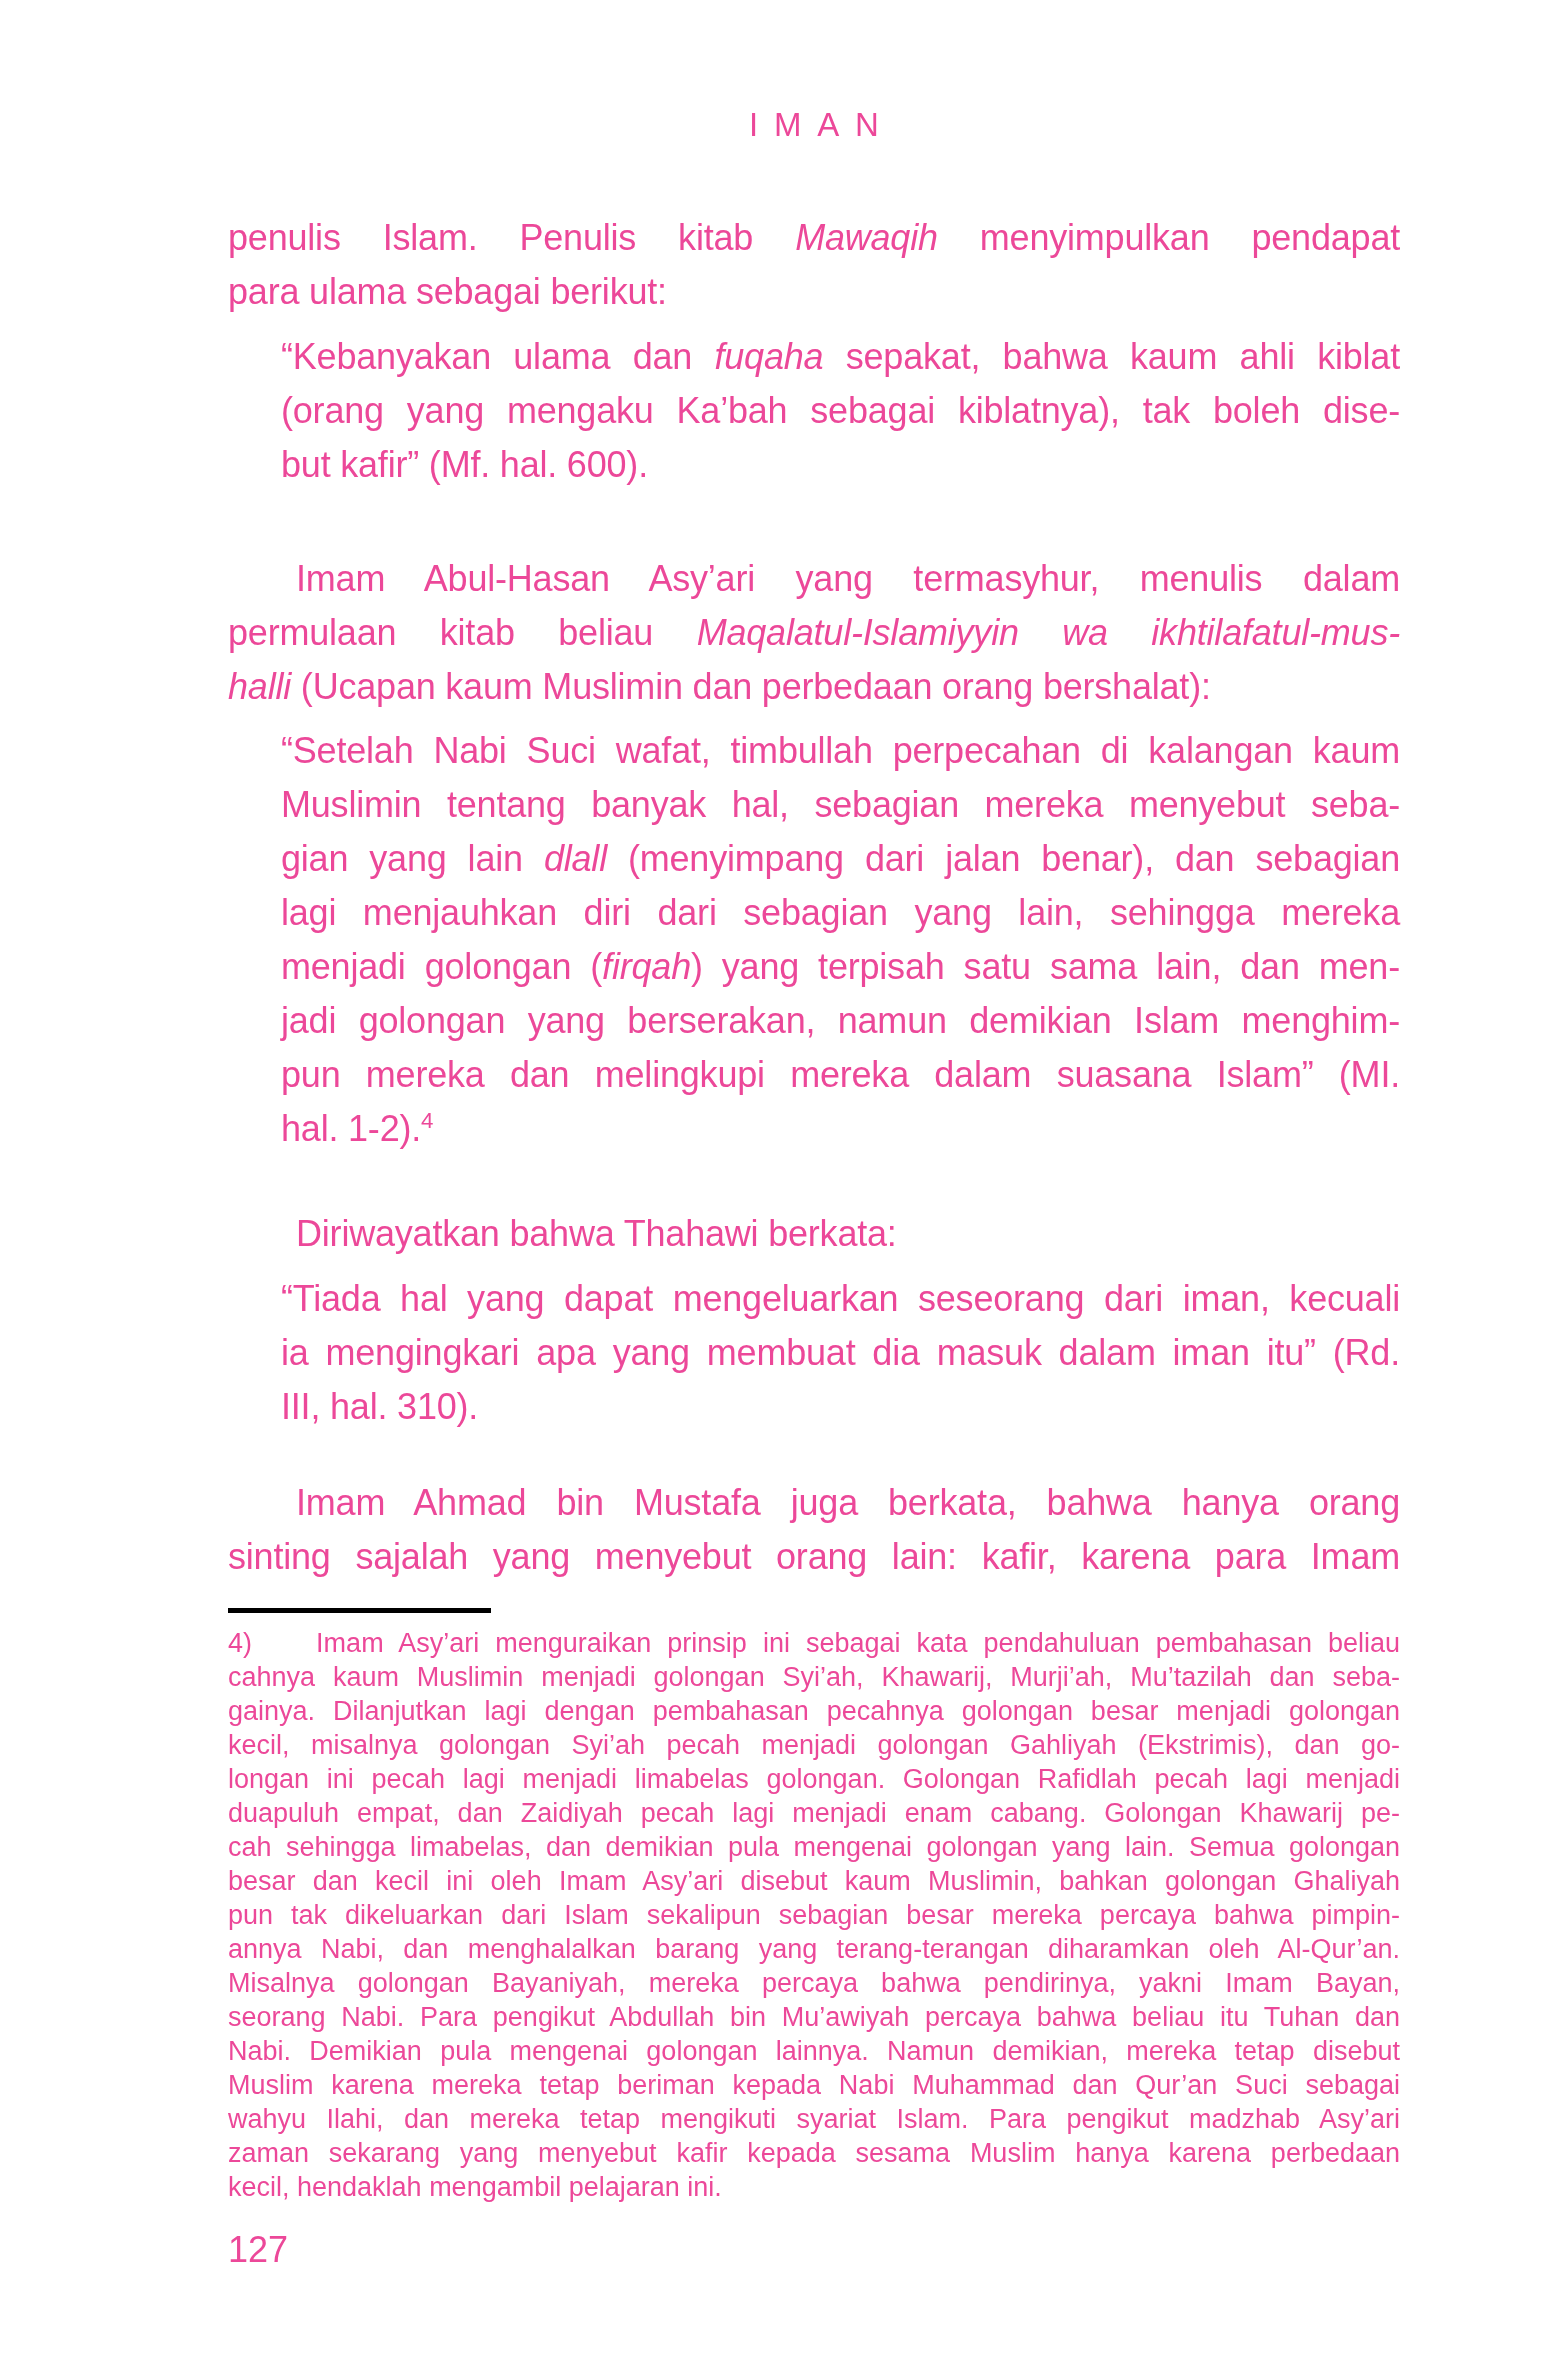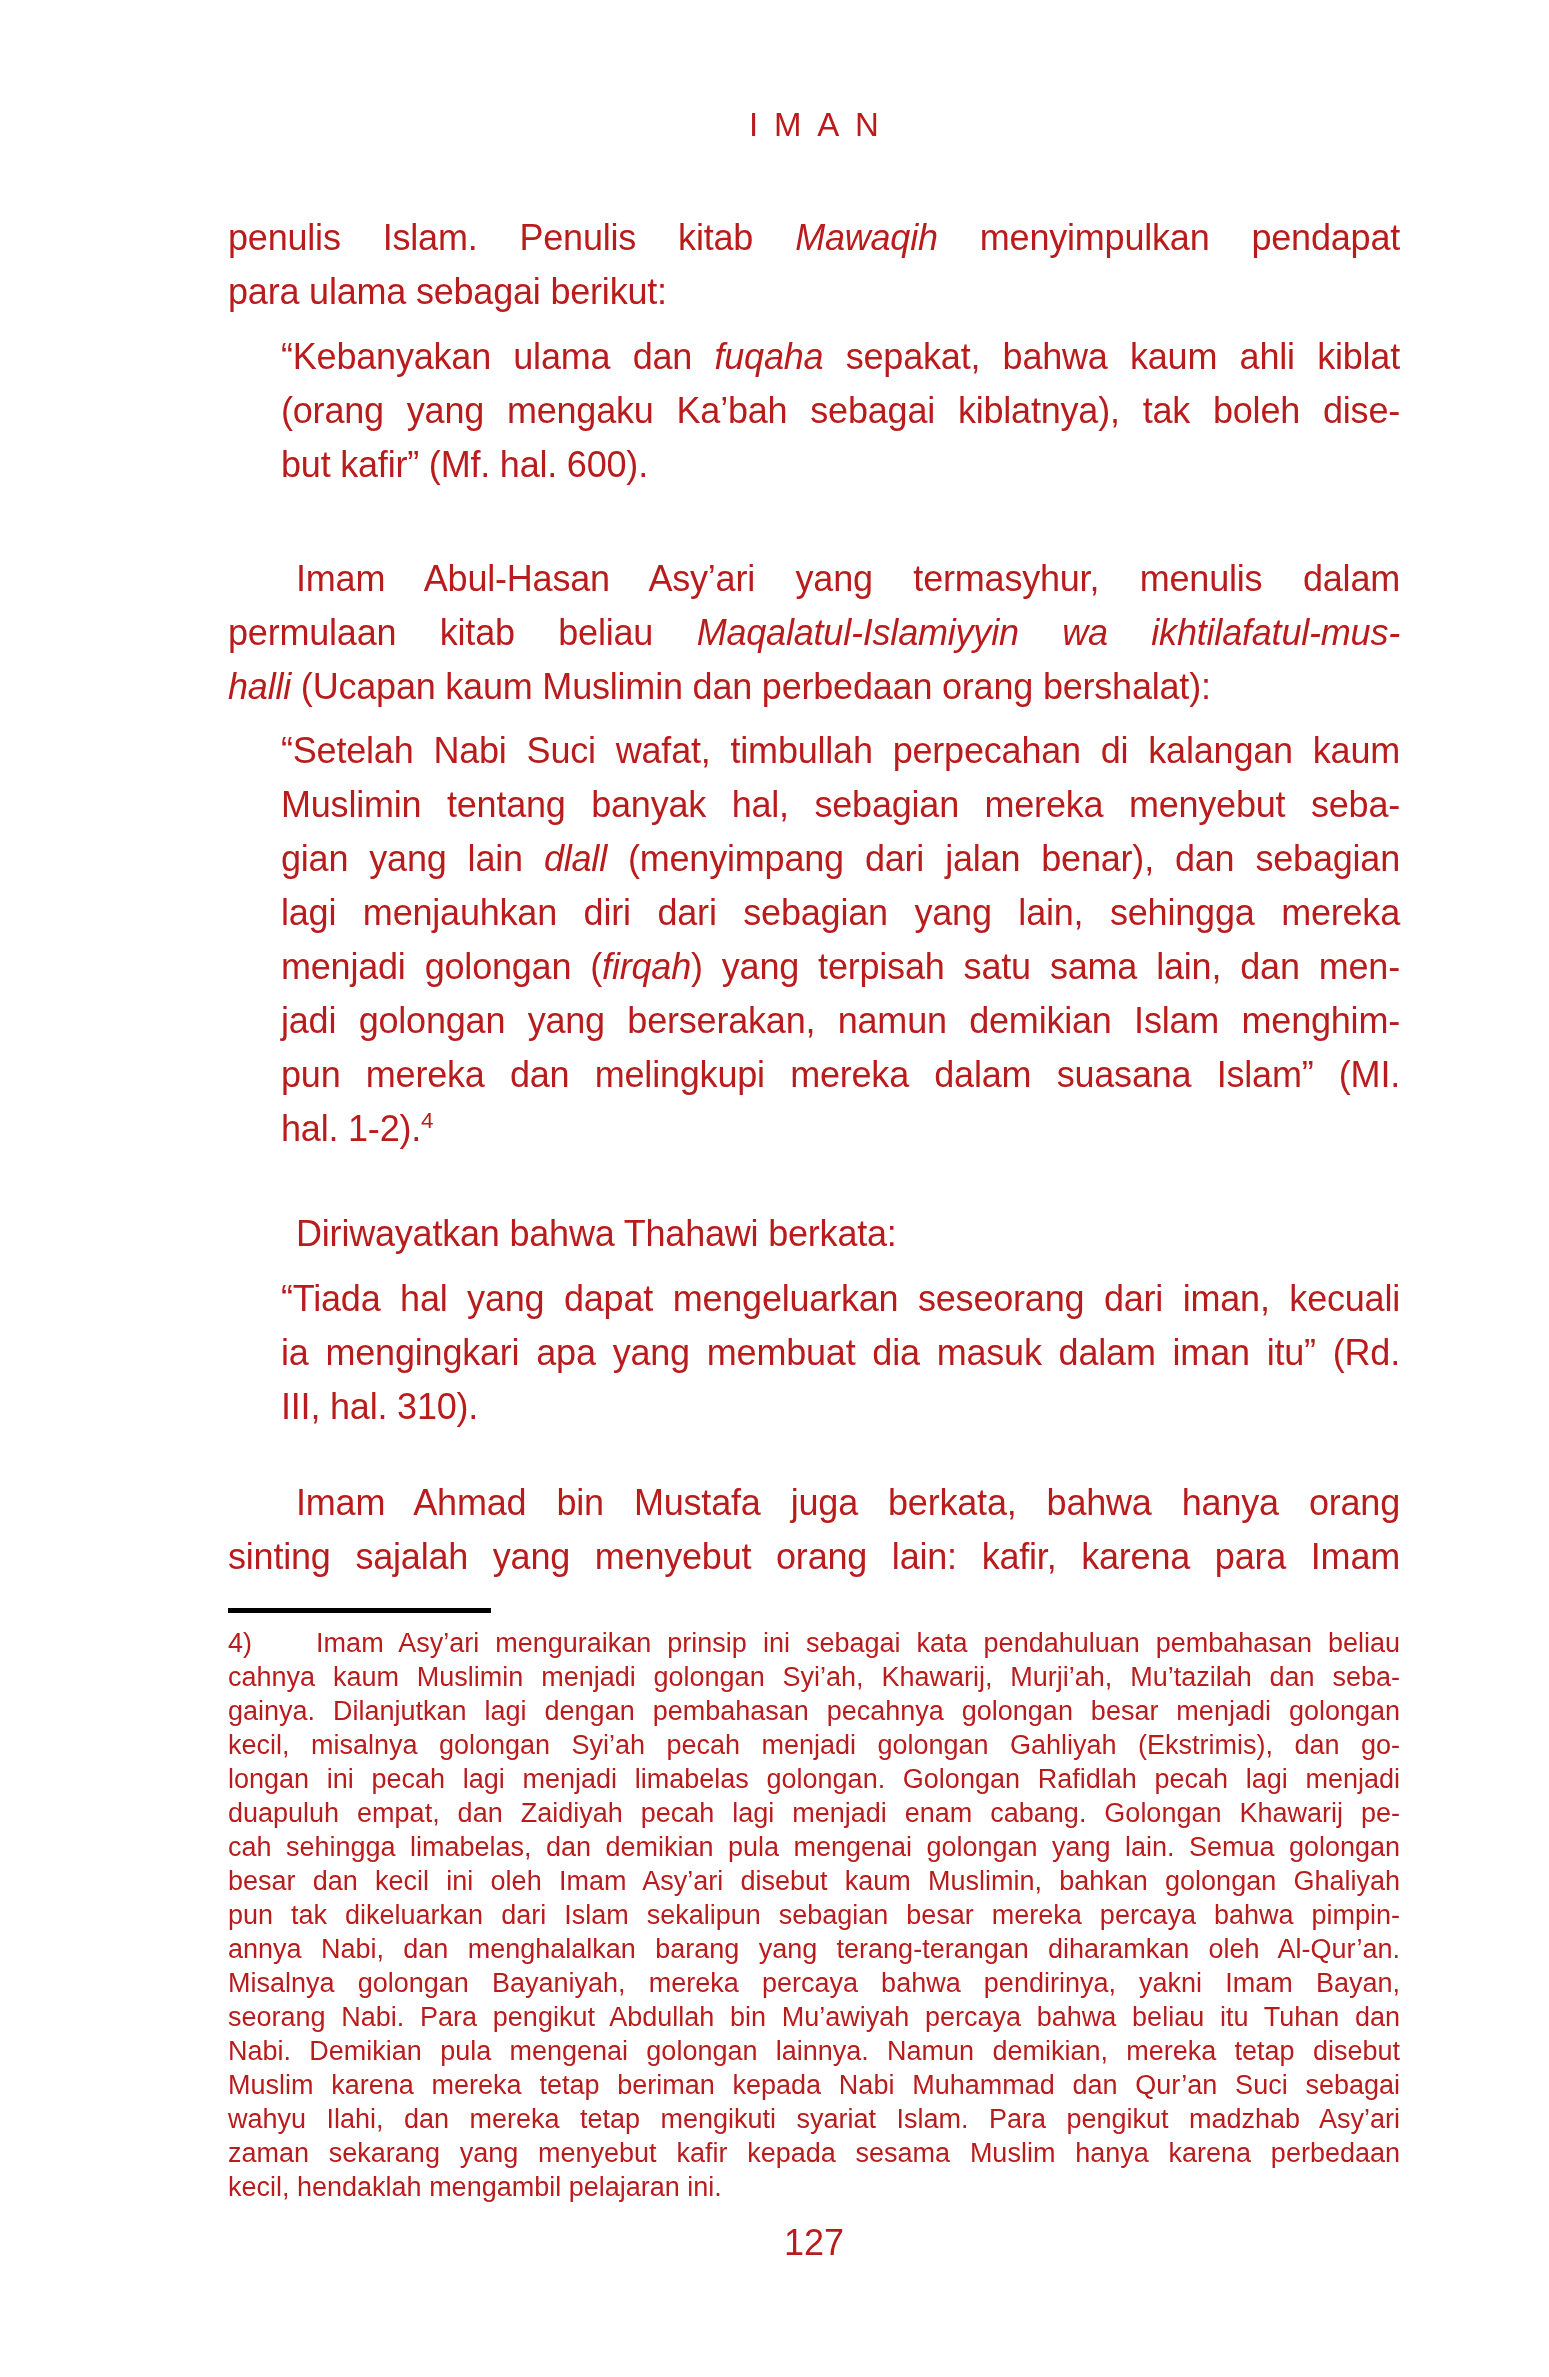--- a/index.html
+++ b/index.html
@@ -50,30 +50,30 @@
     font-size: 27px;
     line-height: 34px;
     letter-spacing: 0;
   }
   .fn-rule {
     width: 263px; height: 5.3px;
     background: #000000;
     margin: 0 0 12.3px 0;
   }
   .page-number {
-    text-align: center;
+    text-align: left;
     font-size: 36px;
     line-height: 44px;
-    margin-top: 17px;
+    margin-top: 24px;
   }
 </style>
 </head>
 <body>
 
-<div class="page" style="background: rgb(255, 255, 255); color: #b91c1c;">
+<div class="page" style="background: rgb(255, 255, 255); color: #ec4899;">
   <div class="running-head">IMAN</div>
 
   <main class="text-block" id="blocks-root">
       <div class="block paragraph b-paragraph-continued">
         <div class="ln"><span>penulis Islam. Penulis kitab </span><span class="it">Mawaqih</span><span> menyimpulkan pendapat</span></div>
         <div class="ln last"><span>para ulama sebagai berikut:</span></div>
       </div>
       <div class="block quote b-blockquote-mawaqih">
         <div class="ln"><span>“Kebanyakan ulama dan </span><span class="it">fuqaha</span><span> sepakat, bahwa kaum ahli kiblat</span></div>
         <div class="ln"><span>(orang yang mengaku Ka’bah sebagai kiblatnya), tak boleh dise-</span></div>

